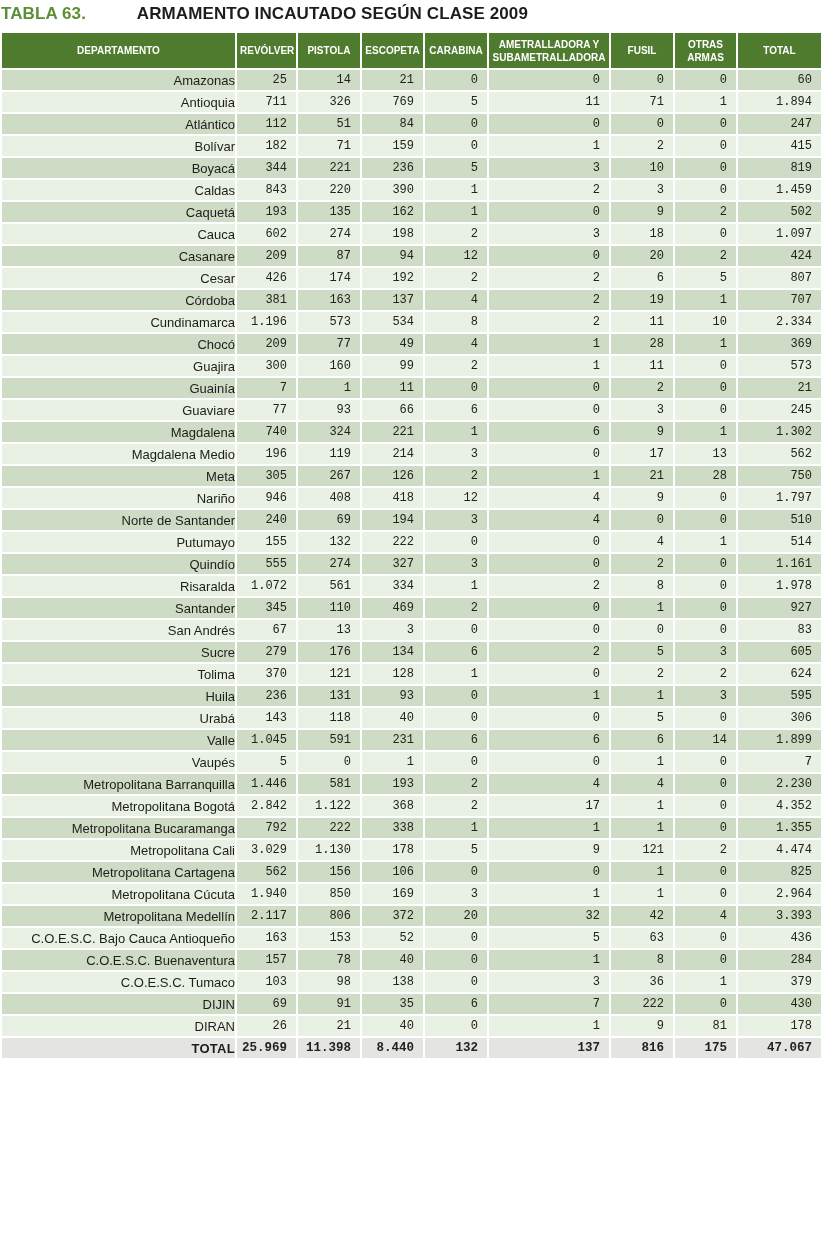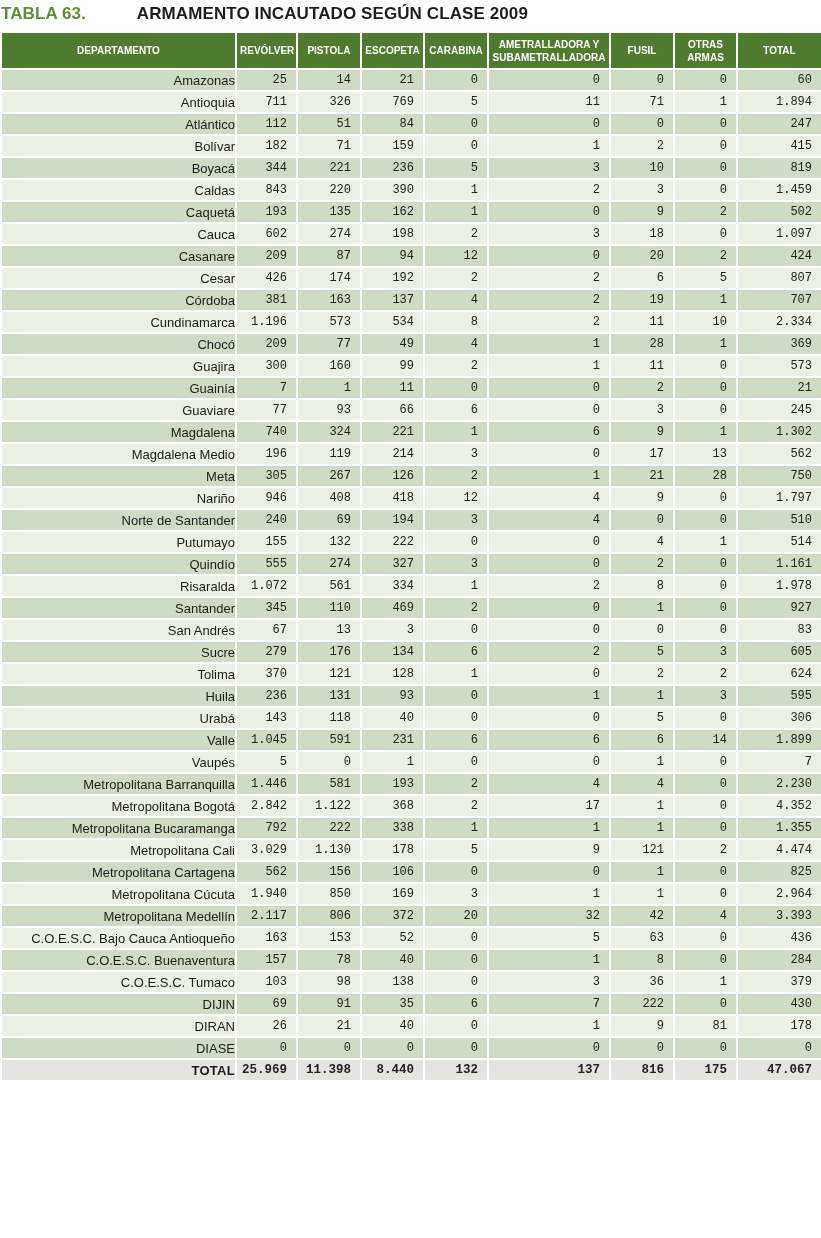--- a/index.html
+++ b/index.html
@@ -601,31 +601,20 @@
           <td class="dept">DIRAN</td>
           <td class="num">26</td>
           <td class="num">21</td>
           <td class="num">40</td>
           <td class="num">0</td>
           <td class="num">1</td>
           <td class="num">9</td>
           <td class="num">81</td>
           <td class="num">178</td>
         </tr>
-        <tr>
-          <td class="dept">DIASE</td>
-          <td class="num">0</td>
-          <td class="num">0</td>
-          <td class="num">0</td>
-          <td class="num">0</td>
-          <td class="num">0</td>
-          <td class="num">0</td>
-          <td class="num">0</td>
-          <td class="num">0</td>
-        </tr>
         <tr class="total-row">
           <td class="dept">TOTAL</td>
           <td class="num">25.969</td>
           <td class="num">11.398</td>
           <td class="num">8.440</td>
           <td class="num">132</td>
           <td class="num">137</td>
           <td class="num">816</td>
           <td class="num">175</td>
           <td class="num">47.067</td>

